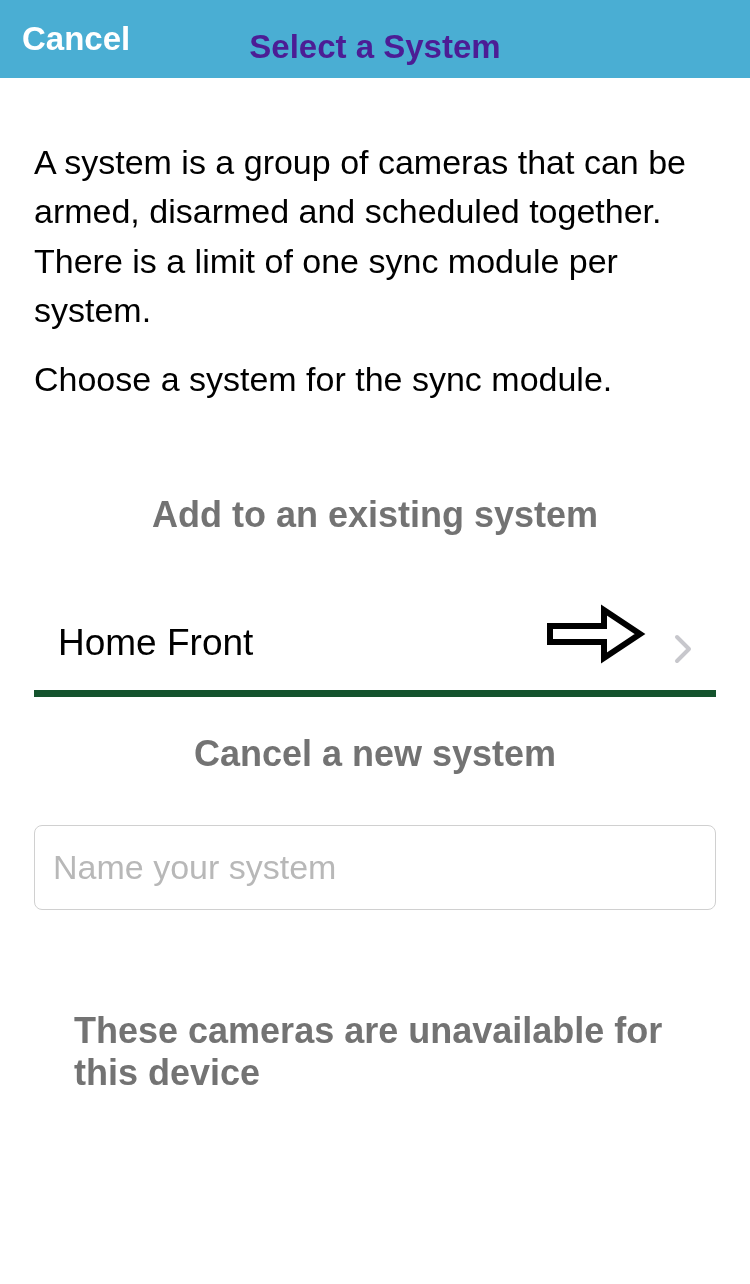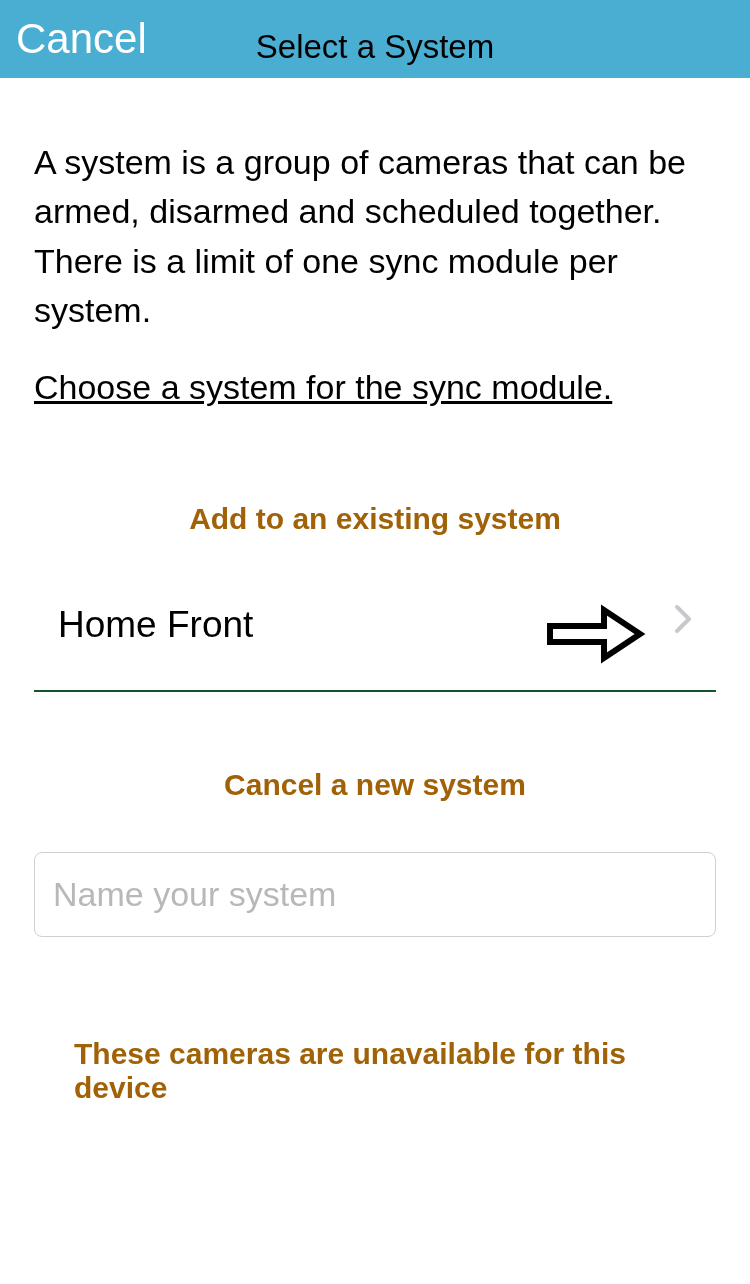--- a/index.html
+++ b/index.html
@@ -12,65 +12,65 @@
     }
     .header {
       background: #4aaed3;
       height: 78px;
       display: flex;
       align-items: center;
       position: relative;
     }
     .cancel-button {
       color: #fff;
-      font-size: 42px;
-      font-weight: 400;
-      padding-left: 16px;
+      font-size: 33px;
+      font-weight: 700;
+      padding-left: 22px;
       background: none;
       border: none;
       cursor: pointer;
     }
     .header-title {
       position: absolute;
       left: 50%;
       transform: translateX(-50%);
-      color: #000000;
+      color: #4c1d95;
       font-size: 33px;
-      font-weight: 400;
+      font-weight: 700;
       margin-top: 16px;
     }
     .content {
       padding: 60px 34px 0 34px;
     }
     .description {
       font-size: 34px;
       line-height: 1.45;
       color: #000;
       margin-bottom: 90px;
     }
-    .description p { margin-bottom: 28px; }
-    .description p:last-child { margin-bottom: 3px; text-decoration: underline; }
+    .description p { margin-bottom: 20px; }
+    .description p:last-child { margin-bottom: 3px; }
     .section-heading {
-      font-size: 30px;
+      font-size: 36px;
       font-weight: 700;
       text-align: center;
-      color: #a16207;
+      color: #737373;
       margin-bottom: 50px;
     }
     .section-heading.left {
       text-align: left;
       padding-left: 40px;
     }
     .system-row {
       display: flex;
-      align-items: flex-start;
+      align-items: flex-end;
       padding: 18px 24px 26px 24px;
-      border-bottom: 2px solid #14532d;
+      border-bottom: 7px solid #14532d;
       cursor: pointer;
-      margin-bottom: 76px;
+      margin-bottom: 36px;
     }
     .system-name {
       font-size: 37px;
       color: #000;
       flex: 1;
     }
     .arrow-icon {
       width: 100px;
       height: 60px;
       margin-right: 28px;

